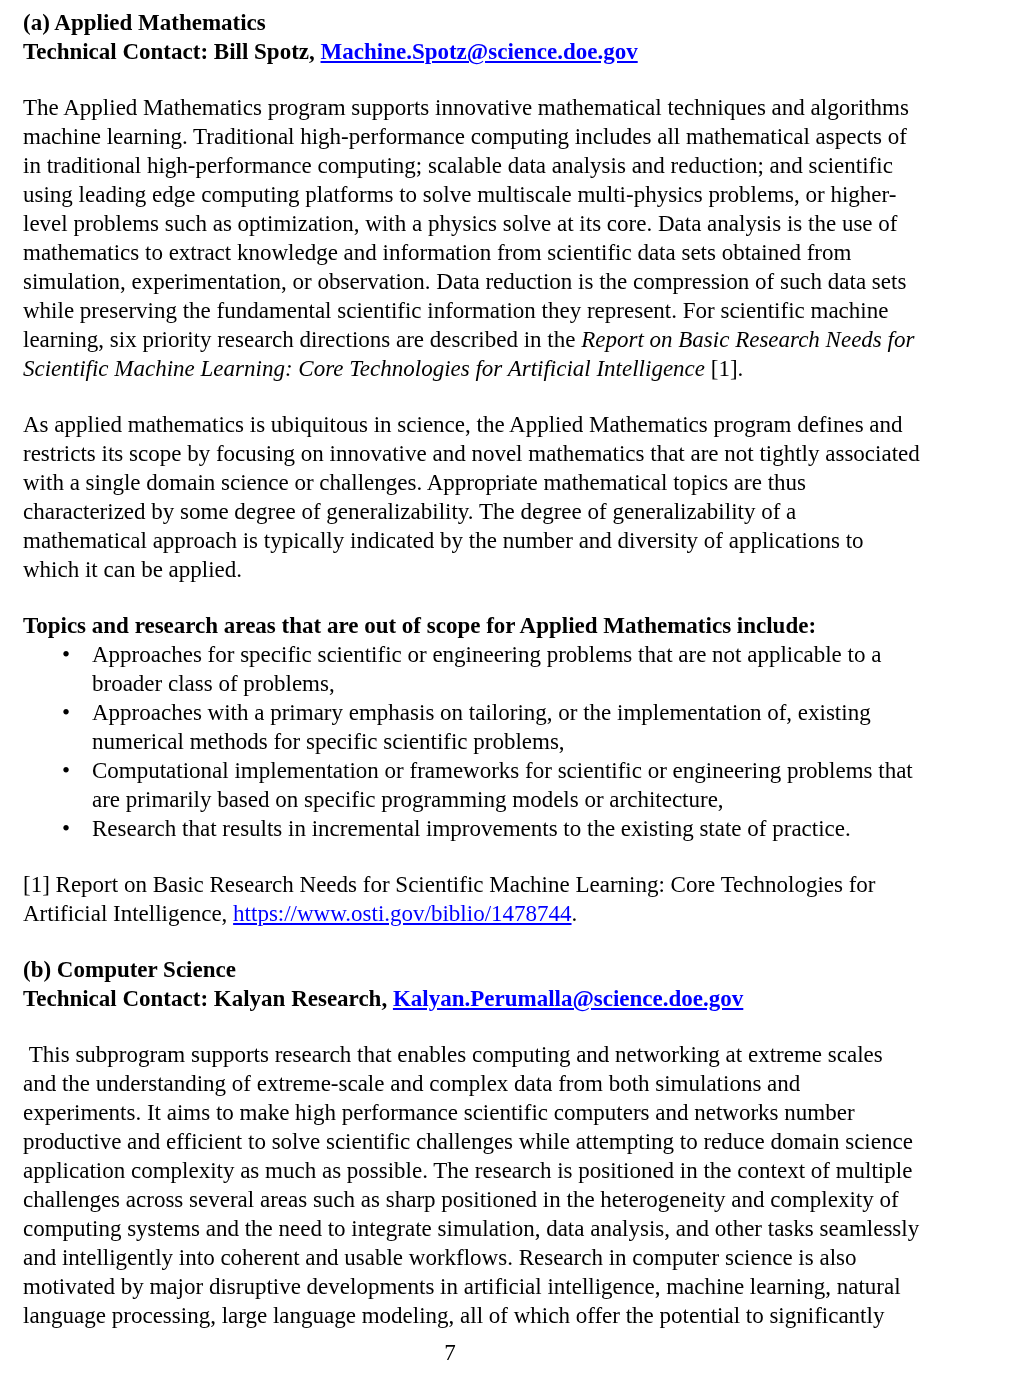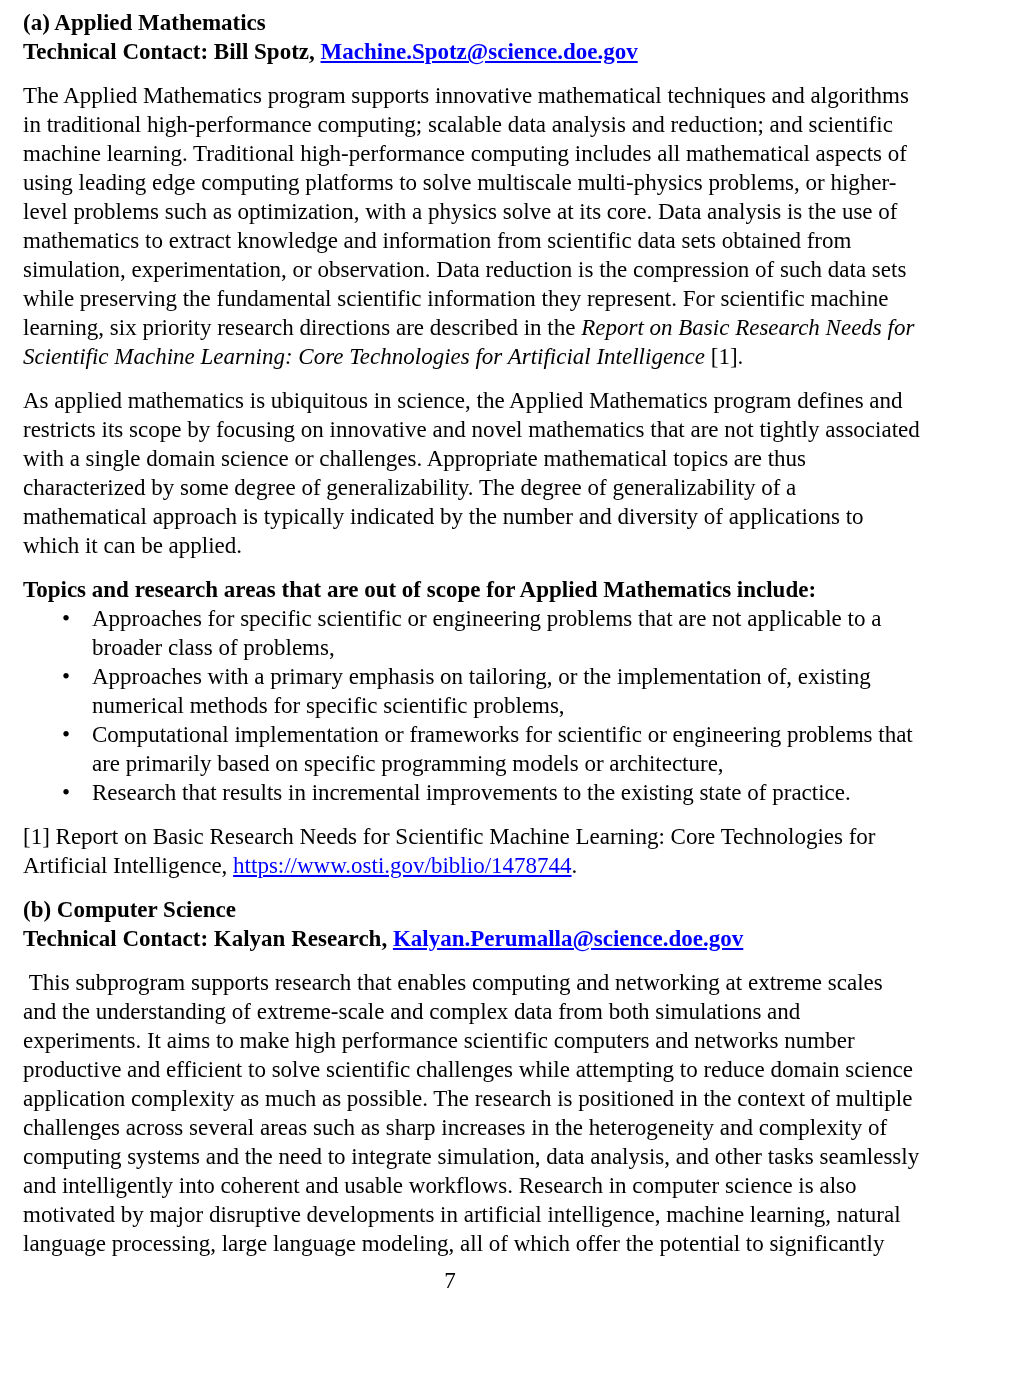--- a/index.html
+++ b/index.html
@@ -21,21 +21,21 @@
     box-sizing: border-box;
     width: 897px;
     height: 1396px;
     position: relative;
   }
   .line { white-space: nowrap; }
   .bold { font-weight: bold; }
   .italic { font-style: italic; }
   a.link { color: #0000FF; text-decoration: underline; cursor: pointer; }
   a.link-bold { font-weight: bold; }
-  .block { margin-top: 15px; }
+  .block { margin-top: 27px; }
   .no-gap { margin-top: 0; }
   .bullet-item {
     position: relative;
     padding-left: 69px;
   }
   .bullet-dot {
     position: absolute;
     left: 39px;
     top: 0;
   }
@@ -49,22 +49,22 @@
 
 <div class="page">
 
   <div class="no-gap">
     <div class="line bold">(a) Applied Mathematics</div>
     <div class="line bold"><span>Technical Contact: Bill Spotz, </span><a class="link link-bold" href="#">Machine.Spotz@science.doe.gov</a></div>
   </div>
 
   <div class="block">
       <div class="line"><span>The Applied Mathematics program supports innovative mathematical techniques and algorithms</span></div>
+      <div class="line"><span>machine learning. Traditional high-performance computing includes all mathematical aspects of</span></div>
       <div class="line"><span>in traditional high-performance computing; scalable data analysis and reduction; and scientific</span></div>
-      <div class="line"><span>machine learning. Traditional high-performance computing includes all mathematical aspects of</span></div>
       <div class="line"><span>using leading edge computing platforms to solve multiscale multi-physics problems, or higher-</span></div>
       <div class="line"><span>level problems such as optimization, with a physics solve at its core. Data analysis is the use of</span></div>
       <div class="line"><span>mathematics to extract knowledge and information from scientific data sets obtained from</span></div>
       <div class="line"><span>simulation, experimentation, or observation. Data reduction is the compression of such data sets</span></div>
       <div class="line"><span>while preserving the fundamental scientific information they represent. For scientific machine</span></div>
       <div class="line"><span>learning, six priority research directions are described in the </span><span class="italic">Report on Basic Research Needs for</span></div>
       <div class="line"><span class="italic">Scientific Machine Learning: Core Technologies for Artificial Intelligence</span><span> [1].</span></div>
     </div>
 
   <div class="block">
@@ -109,21 +109,21 @@
     <div class="line bold">(b) Computer Science</div>
     <div class="line bold"><span>Technical Contact: Kalyan Research, </span><a class="link link-bold" href="#">Kalyan.Perumalla@science.doe.gov</a></div>
   </div>
 
   <div class="block">
       <div class="line"><span>&nbsp;This subprogram supports research that enables computing and networking at extreme scales</span></div>
       <div class="line"><span>and the understanding of extreme-scale and complex data from both simulations and</span></div>
       <div class="line"><span>experiments. It aims to make high performance scientific computers and networks number</span></div>
       <div class="line"><span>productive and efficient to solve scientific challenges while attempting to reduce domain science</span></div>
       <div class="line"><span>application complexity as much as possible. The research is positioned in the context of multiple</span></div>
-      <div class="line"><span>challenges across several areas such as sharp increases in the heterogeneity and complexity of</span></div>
+      <div class="line"><span>challenges across several areas such as sharp positioned in the heterogeneity and complexity of</span></div>
       <div class="line"><span>computing systems and the need to integrate simulation, data analysis, and other tasks seamlessly</span></div>
       <div class="line"><span>and intelligently into coherent and usable workflows. Research in computer science is also</span></div>
       <div class="line"><span>motivated by major disruptive developments in artificial intelligence, machine learning, natural</span></div>
       <div class="line"><span>language processing, large language modeling, all of which offer the potential to significantly</span></div>
     </div>
 
   <div class="footer">7</div>
 
 </div>
 

